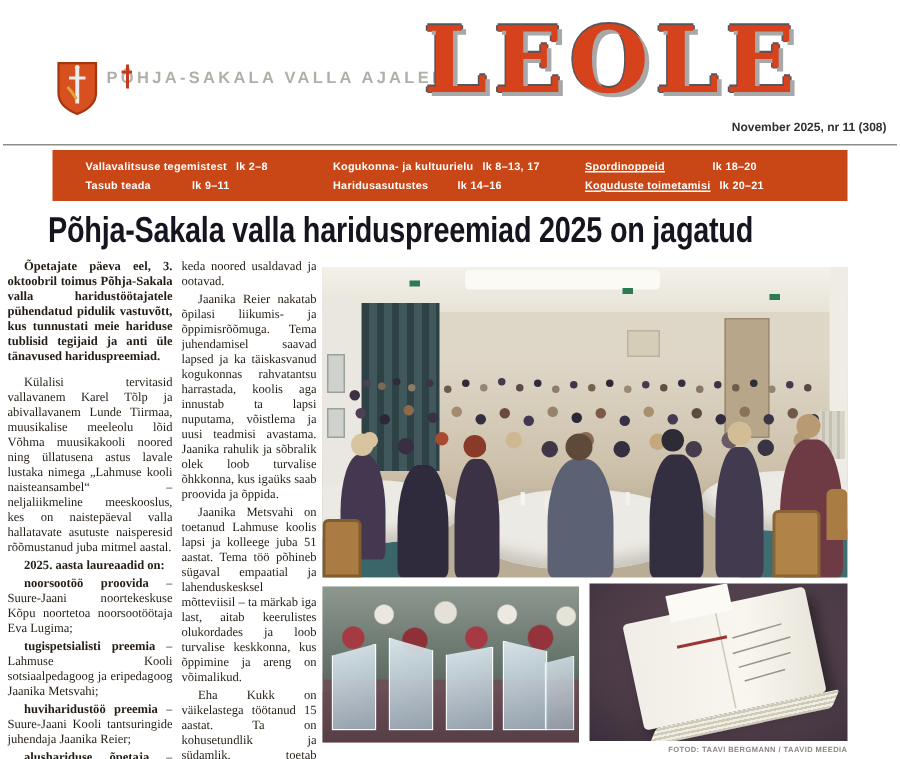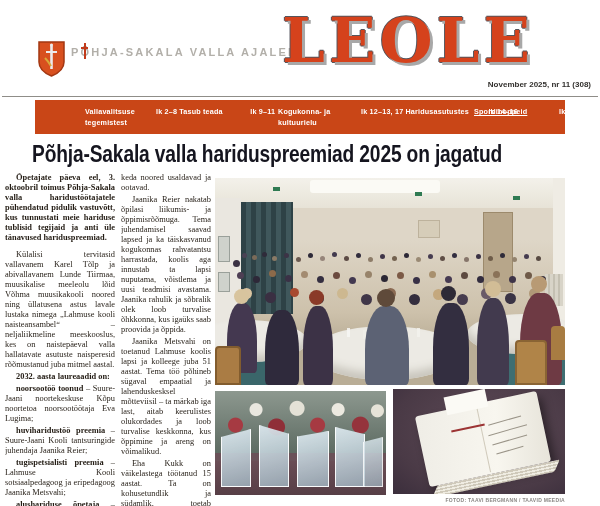--- a/index.html
+++ b/index.html
@@ -18,21 +18,21 @@
            font-family:"DejaVu Serif", serif; font-weight:bold; font-size:61px; line-height:82px;
            letter-spacing:4px; color:#d5421c; text-align:left;
            text-shadow: 3px 3px 0 #a8a8a8, -1px 0 0 #55555c, 1px 0 0 #55555c, 0 -1px 0 #55555c, 0 1px 0 #55555c; }
   .issue { position:absolute; right:9px; top:80px; font-size:8px; font-weight:bold; color:#33312e; }
   .rule { position:absolute; left:2px; right:2px; top:96px; height:1px; background:#8f8d88; }
 
   
   .tocbar { position:absolute; left:35px; top:100px; width:530px; height:34px; background:#c94617;
             display:flex; align-items:center; padding-left:22px; color:#fff;
             font-size:7.2px; font-weight:bold; letter-spacing:.2px; }
-  .tocgroup { display:flex; gap:2px;margin-left:28px; }
+  .tocgroup { display:flex; flex-direction:column; gap:2px; }
   .tocgroup.g1 { width:165px; } .tocgroup.g2 { width:168px; } .tocgroup.g3 { flex:1; }
   .tocrow { display:flex; line-height:11px; }
   .g1 .toclabel { min-width:71px; padding-right:6px; }
   .g2 .toclabel { min-width:83px; padding-right:6px; }
   .g3 .toclabel { min-width:85px; padding-right:6px;text-decoration:underline; }
   .tocpages { white-space:nowrap; }
 
   
   .headline { position:absolute; left:32px; top:140px; font-size:24px; font-weight:700;
               color:#15151f; letter-spacing:-.2px; white-space:nowrap;
@@ -178,21 +178,21 @@
         <span class="tocpages">lk 2–8</span>
       </div>
       <div class="tocrow">
         <span class="toclabel">Tasub teada</span>
         <span class="tocpages">lk 9–11</span>
       </div>
     </div>
     <div class="tocgroup g2">
       <div class="tocrow">
         <span class="toclabel">Kogukonna- ja kultuurielu</span>
-        <span class="tocpages">lk 12–13, 17</span>
+        <span class="tocpages">lk 8–13, 17</span>
       </div>
       <div class="tocrow">
         <span class="toclabel">Haridusasutustes</span>
         <span class="tocpages">lk 14–16</span>
       </div>
     </div>
     <div class="tocgroup g3">
       <div class="tocrow">
         <span class="toclabel">Spordinoppeid</span>
         <span class="tocpages">lk 18–20</span>
@@ -202,24 +202,24 @@
         <span class="tocpages">lk 20–21</span>
       </div>
     </div>
   </div>
 
   <h1 class="headline">Põhja-Sakala valla hariduspreemiad 2025 on jagatud</h1>
 
   <div class="col col1">
     <p class="gap"><span class="lead">Õpetajate päeva eel, 3. oktoobril toimus Põhja-Sakala valla haridustöötajatele pühendatud pidulik vastuvõtt, kus tunnustati meie hariduse tublisid tegijaid ja anti üle tänavused hariduspreemiad.</span><span></span></p>
     <p><span class="lead"></span><span>Külalisi tervitasid vallavanem Karel Tõlp ja abivallavanem Lunde Tiirmaa, muusikalise meeleolu lõid Võhma muusikakooli noored ning üllatusena astus lavale lustaka nimega „Lahmuse kooli naisteansambel“ – neljaliikmeline meeskooslus, kes on naistepäeval valla hallatavate asutuste naisperesid rõõmustanud juba mitmel aastal.</span></p>
-    <p><span class="lead">2032. aasta laureaadid on:</span><span></span></p>
-    <p><span class="lead">noorsootöö toonud</span><span> – Suure-Jaani noortekeskuse Kõpu noortetoa noorsootöötaja Eva Lugima;</span></p>
+    <p><span class="lead">2025. aasta laureaadid on:</span><span></span></p>
+    <p><span class="lead">noorsootöö proovida</span><span> – Suure-Jaani noortekeskuse Kõpu noortetoa noorsootöötaja Eva Lugima;</span></p>
+    <p><span class="lead">tugispetsialisti preemia</span><span> – Lahmuse Kooli sotsiaalpedagoog ja eripedagoog Jaanika Metsvahi;</span></p>
     <p><span class="lead">huviharidustöö preemia</span><span> – Suure-Jaani Kooli tantsuringide juhendaja Jaanika Reier;</span></p>
-    <p><span class="lead">tugispetsialisti preemia</span><span> – Lahmuse Kooli sotsiaalpedagoog ja eripedagoog Jaanika Metsvahi;</span></p>
     <p><span class="lead">alushariduse õpetaja</span><span> – Suure-Jaani lasteaia Sipsik</span></p>
   </div>
 
   <div class="col col2">
     <p class="noindent"><span>keda noored usaldavad ja ootavad.</span></p>
     <p><span>Jaanika Reier nakatab õpilasi liikumis- ja õppimisrõõmuga. Tema juhendamisel saavad lapsed ja ka täiskasvanud kogukonnas rahvatantsu harrastada, koolis aga innustab ta lapsi nuputama, võistlema ja uusi teadmisi avastama. Jaanika rahulik ja sõbralik olek loob turvalise õhkkonna, kus igaüks saab proovida ja õppida.</span></p>
     <p><span>Jaanika Metsvahi on toetanud Lahmuse koolis lapsi ja kolleege juba 51 aastat. Tema töö põhineb sügaval empaatial ja lahenduskesksel mõtteviisil – ta märkab iga last, aitab keerulistes olukordades ja loob turvalise keskkonna, kus õppimine ja areng on võimalikud.</span></p>
     <p><span>Eha Kukk on väikelastega töötanud 15 aastat. Ta on kohusetundlik ja südamlik, toetab lapsevanemaid, pakub lastele põnevaid õppekäike ja õpetab märkama loodust enda ümber. Eha on ka uuenduste tooja – näiteks on ta toonud lasteaeda Toidukooli projekti ning osaleb aktiivselt maakondlikel koolitustel ja aine-</span></p>
   </div>
 

